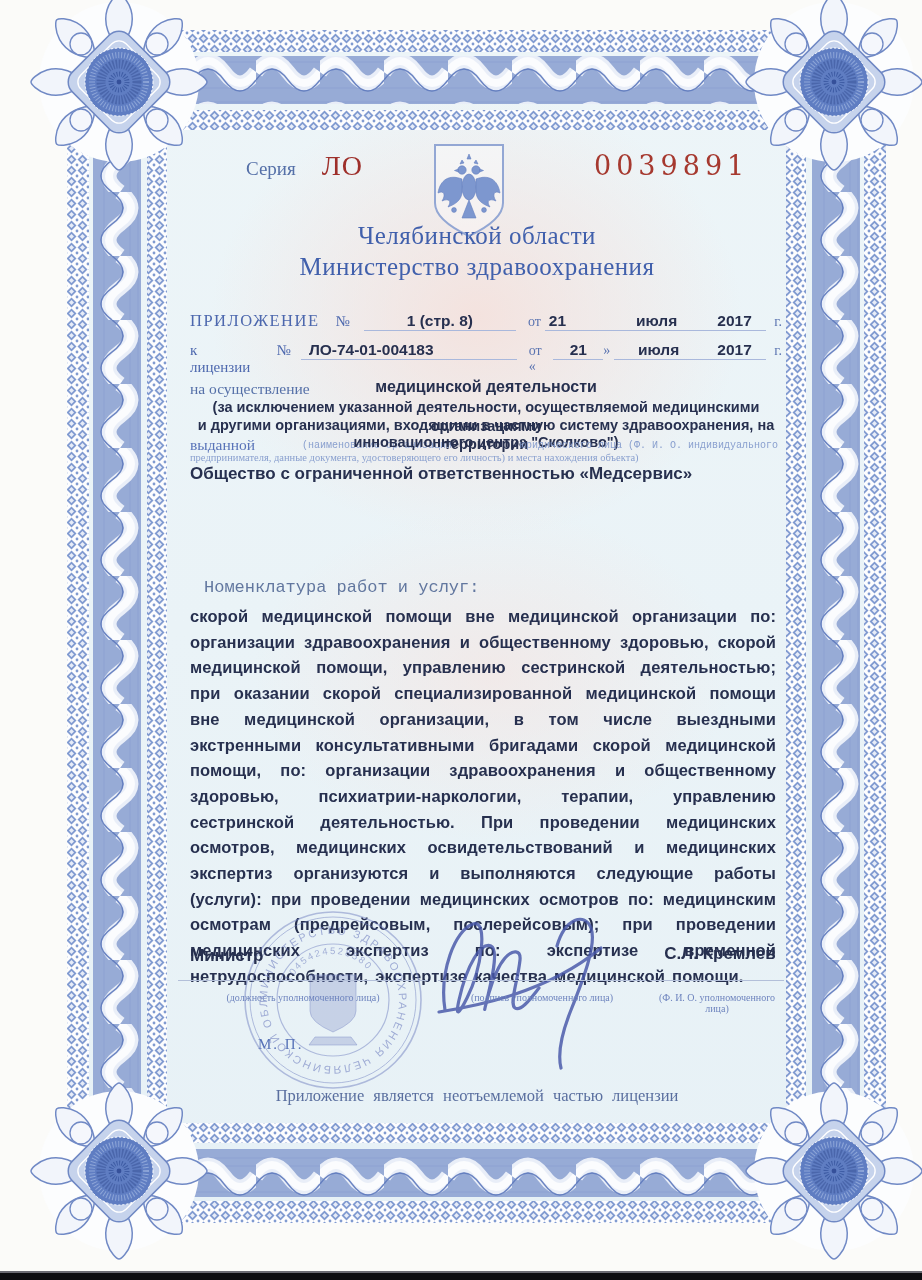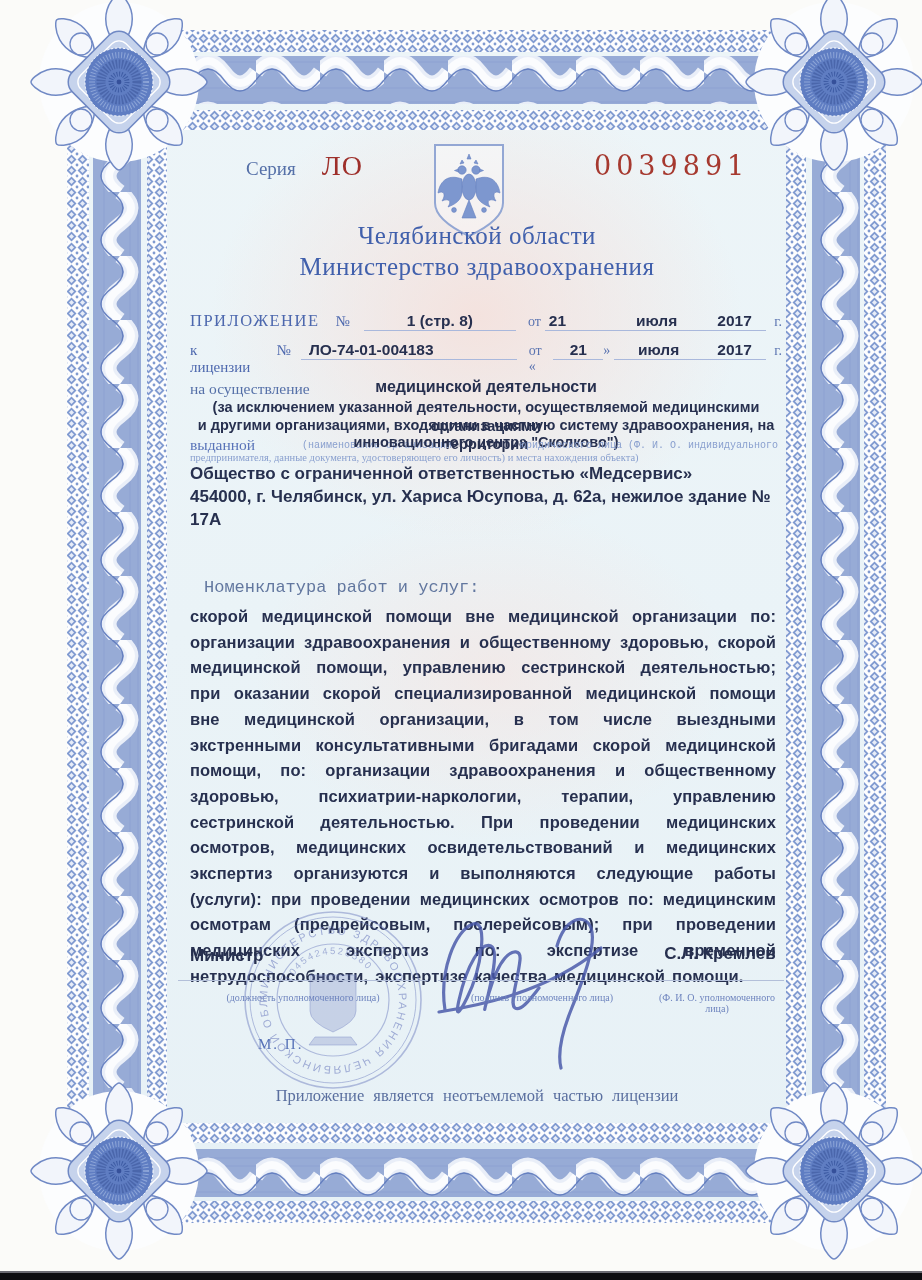--- a/index.html
+++ b/index.html
@@ -213,21 +213,20 @@
 <div class="abs act act-issued">
   <span class="issued-label">выданной</span>
   <span class="cap cap-left">(наименование организации</span>
   <span class="bold-sans act-skolkovo">инновационного центра "Сколково")</span>
   <span class="cap cap-right">юридического лица (Ф. И. О. индивидуального</span>
 </div>
 <div class="abs act act-cap2">предпринимателя, данные документа, удостоверяющего его личность) и места нахождения объекта)</div>
 
 <div class="abs org bold-sans">
   <div>Общество с ограниченной ответственностью «Медсервис»</div>
-  <div>454000, г. Челябинск, ул. Хариса Юсупова, д. 62а, нежилое здание № 17А</div>
 </div>
 
 <div class="abs nom-label">Номенклатура работ и услуг:</div>
 <div class="abs nom-text bold-sans">скорой медицинской помощи вне медицинской организации по: организации здравоохранения и общественному здоровью, скорой медицинской помощи, управлению сестринской деятельностью; при оказании скорой специализированной медицинской помощи вне медицинской организации, в том числе выездными экстренными консультативными бригадами скорой медицинской помощи, по: организации здравоохранения и общественному здоровью, психиатрии-наркологии, терапии, управлению сестринской деятельностью. При проведении медицинских осмотров, медицинских освидетельствований и медицинских экспертиз организуются и выполняются следующие работы (услуги): при проведении медицинских осмотров по: медицинским осмотрам (предрейсовым, послерейсовым); при проведении медицинских экспертиз по: экспертизе временной нетрудоспособности, экспертизе качества медицинской помощи.</div>
 
 <svg class="abs stamp-svg" width="190" height="190" viewBox="0 0 190 190">
   <defs>
     <path id="stampArcOuter" d="M95,95 m-66,0 a66,66 0 1,1 132,0 a66,66 0 1,1 -132,0" fill="none"></path>
     <path id="stampArcInner" d="M95,95 m-46,0 a46,46 0 1,1 92,0" fill="none"></path>
   </defs>

